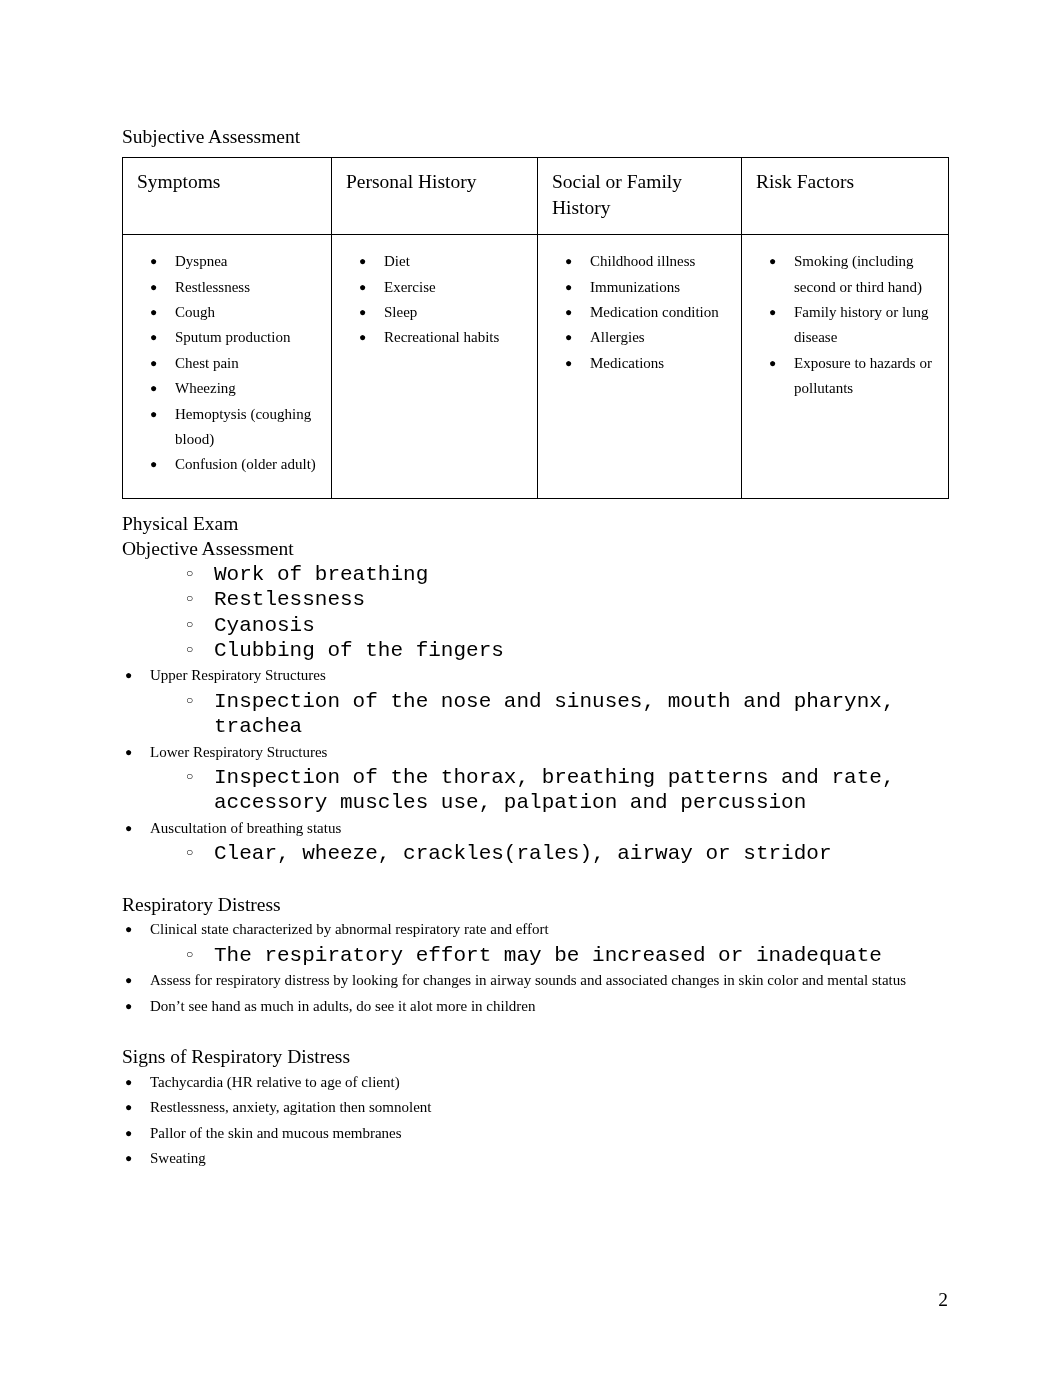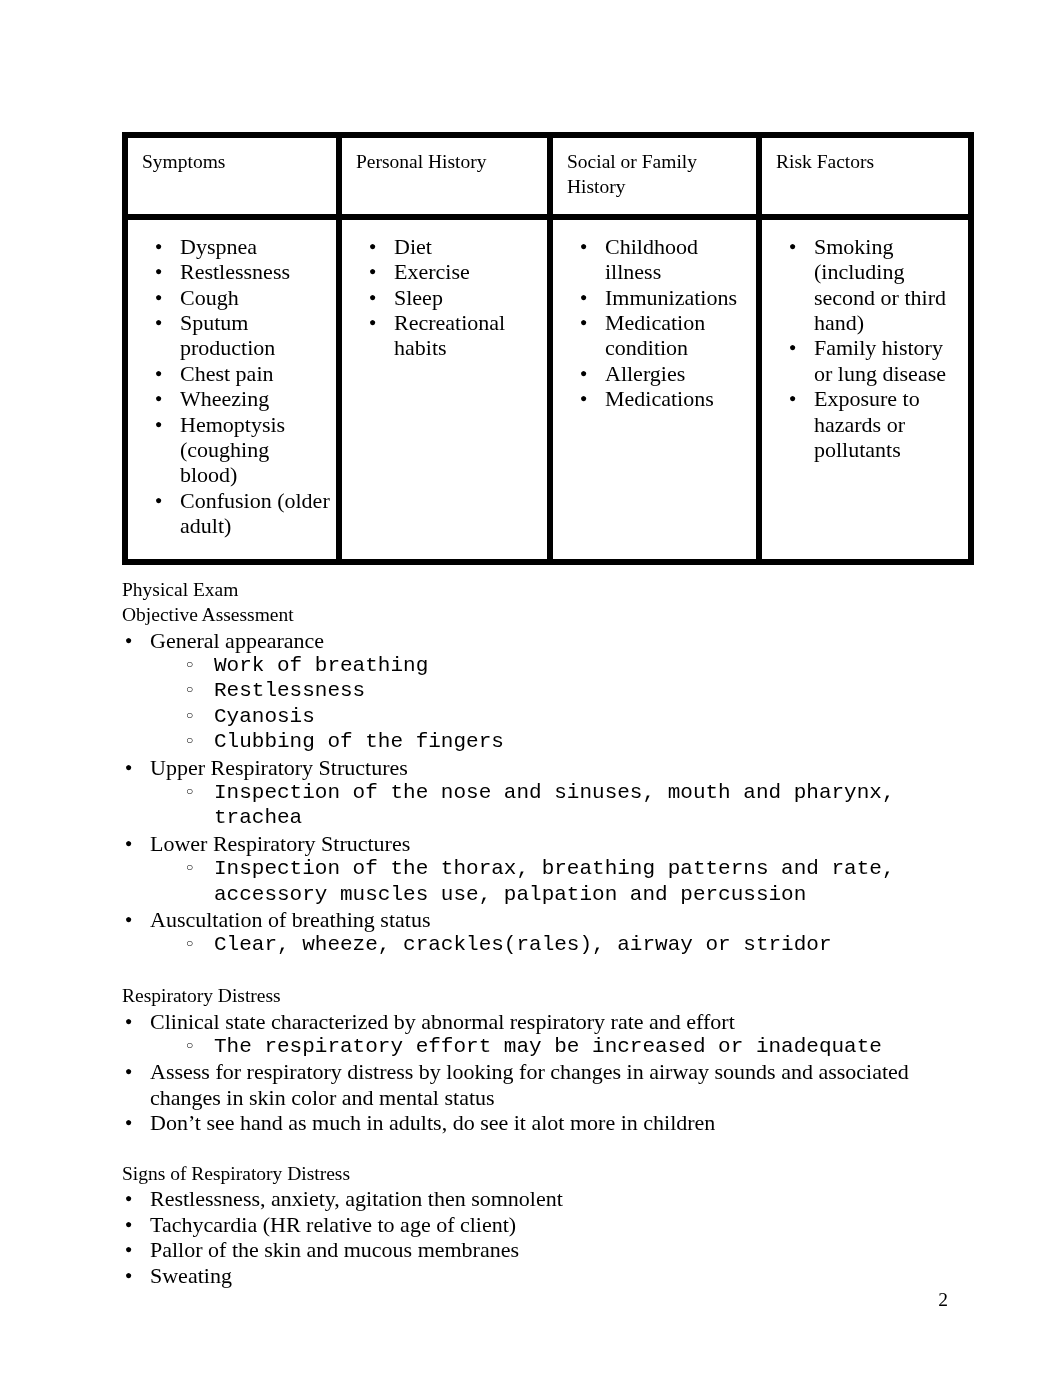--- a/index.html
+++ b/index.html
@@ -41,21 +41,21 @@
     margin-top: 8px;
     width: 822px;
   }
   table.assess {
     border-collapse: collapse;
     width: 822px;
     table-layout: fixed;
     background: #ffffff;
   }
   table.assess td {
-    border: 6px solid #000000;
+    border: 1px solid #000000;
     vertical-align: top;
     padding: 0;
     background: #ffffff;
   }
   td.c0 { width: 208px; }
   td.c1 { width: 205px; }
   td.c2 { width: 203px; }
   td.c3 { width: 206px; }
 
   .cell-head {
@@ -72,21 +72,21 @@
   }
 
   
   ul.bl {
     list-style: none;
     margin: 0;
     padding: 0;
   }
   ul.bl > li {
     position: relative;
-    font-size: 22px;
+    font-size: 15px;
     line-height: 25.4px;
     padding-left: 28px;
     margin: 0;
   }
   ul.bl > li::before {
     content: "\25CF";
     position: absolute;
     left: 3px;
     top: 0;
     font-size: 12px;
@@ -131,20 +131,21 @@
     text-align: right;
   }
 </style>
 </head>
 <body>
 
 <div class="page">
 
   <div class="content">
 
+    <div class="line">Subjective Assessment</div>
 
     <div class="tbl-wrap">
       <table class="assess">
         <tbody>
           <tr>
             <td class="c0">
               <div class="cell-head">Symptoms</div>
             </td>
             <td class="c1">
               <div class="cell-head">Personal History</div>
@@ -205,21 +206,20 @@
         </tbody>
       </table>
     </div>
 
     <div class="small-spacer"></div>
 
     <div class="line">Physical Exam</div>
     <div class="line">Objective Assessment</div>
     <div>
         <ul class="bl lvl1">
-          <li>General appearance</li>
           <ul class="bl2">
             <li>Work of breathing</li>
             <li>Restlessness</li>
             <li>Cyanosis</li>
             <li>Clubbing of the fingers</li>
           </ul>
           <li>Upper Respiratory Structures</li>
           <ul class="bl2">
             <li>Inspection of the nose and sinuses, mouth and pharynx, trachea</li>
           </ul>
@@ -246,22 +246,22 @@
           <li>Assess for respiratory distress by looking for changes in airway sounds and associated changes in skin color and mental status</li>
           <li>Don’t see hand as much in adults, do see it alot more in children</li>
         </ul>
       </div>
 
     <div class="spacer"></div>
 
     <div class="line">Signs of Respiratory Distress</div>
     <div>
         <ul class="bl lvl1">
+          <li>Tachycardia (HR relative to age of client)</li>
           <li>Restlessness, anxiety, agitation then somnolent</li>
-          <li>Tachycardia (HR relative to age of client)</li>
           <li>Pallor of the skin and mucous membranes</li>
           <li>Sweating</li>
         </ul>
       </div>
 
   </div>
 
   <div class="pageno">2</div>
 
 </div>

